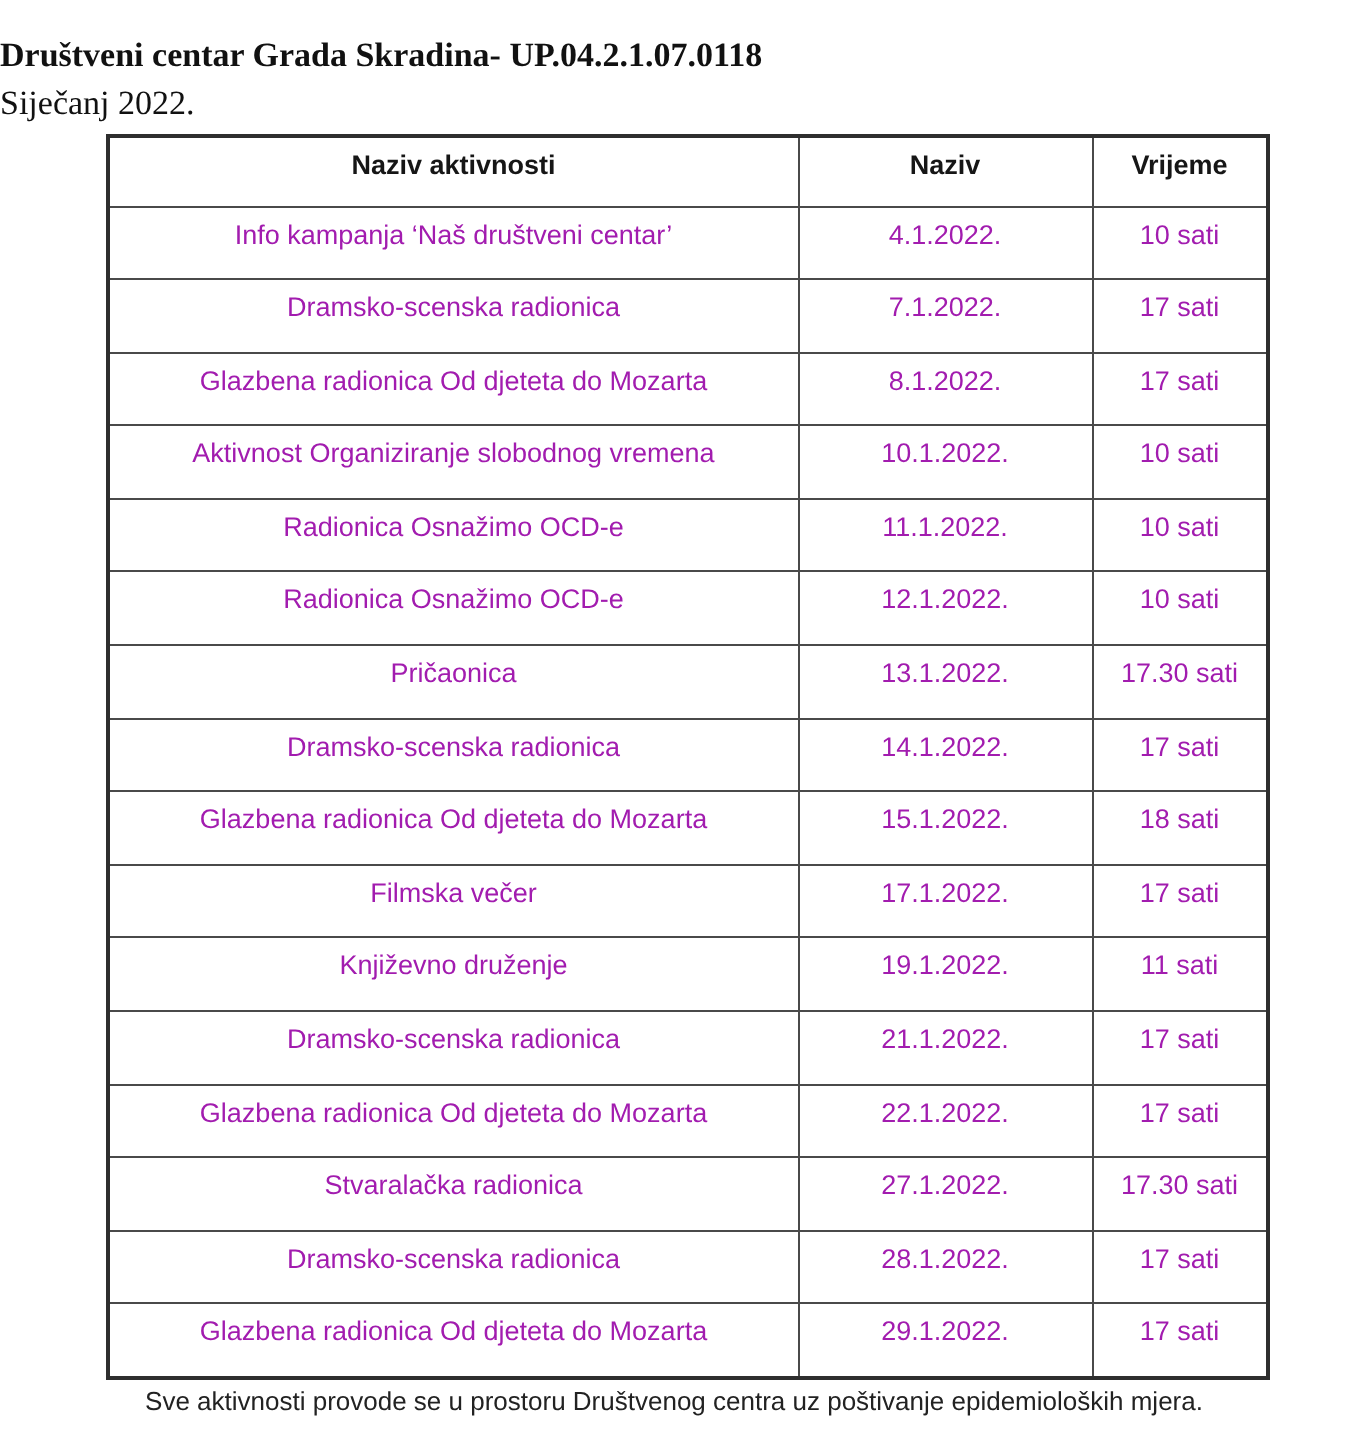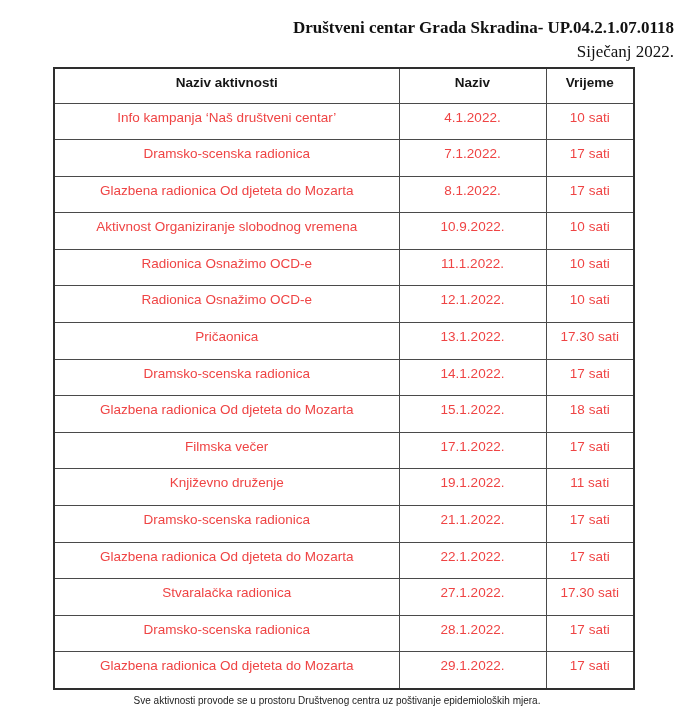--- a/index.html
+++ b/index.html
@@ -6,21 +6,21 @@
   html, body { background: #ffffff; }
   body {
     width: 674px;
     height: 720px;
     font-family: "Liberation Sans", sans-serif;
     color: #1f1f1f;
     overflow: hidden;
     position: relative;
   }
   .doc { width: 674px; padding-top: 15px; }
-  .title-block { text-align: right; margin-bottom: 5px; }
+  .title-block { text-align: left; margin-bottom: 5px; }
   .doc-title {
     font-family: "Liberation Serif", serif;
     font-weight: bold;
     font-size: 17px;
     line-height: 25px;
     color: #111111;
     white-space: nowrap;
   }
   .doc-subtitle {
     font-family: "Liberation Serif", serif;
@@ -53,29 +53,29 @@
     white-space: nowrap;
   }
   table.schedule th {
     height: 35px;
     font-weight: bold;
     color: #161616;
   }
   table.schedule td {
     height: 36.6px;
     font-weight: normal;
-    color: #ef4444;
+    color: #a21caf;
   }
   .footer-note {
     position: absolute;
     left: 0;
     top: 694px;
     width: 674px;
     text-align: center;
-    font-size: 10px;
+    font-size: 13px;
     line-height: 14px;
     color: #222222;
   }
 </style>
 </head>
 <body>
 
 <div class="doc">
 
   <div class="title-block">
@@ -108,21 +108,21 @@
           <td>7.1.2022.</td>
           <td>17 sati</td>
         </tr>
         <tr>
           <td>Glazbena radionica Od djeteta do Mozarta</td>
           <td>8.1.2022.</td>
           <td>17 sati</td>
         </tr>
         <tr>
           <td>Aktivnost Organiziranje slobodnog vremena</td>
-          <td>10.9.2022.</td>
+          <td>10.1.2022.</td>
           <td>10 sati</td>
         </tr>
         <tr>
           <td>Radionica Osnažimo OCD-e</td>
           <td>11.1.2022.</td>
           <td>10 sati</td>
         </tr>
         <tr>
           <td>Radionica Osnažimo OCD-e</td>
           <td>12.1.2022.</td>

